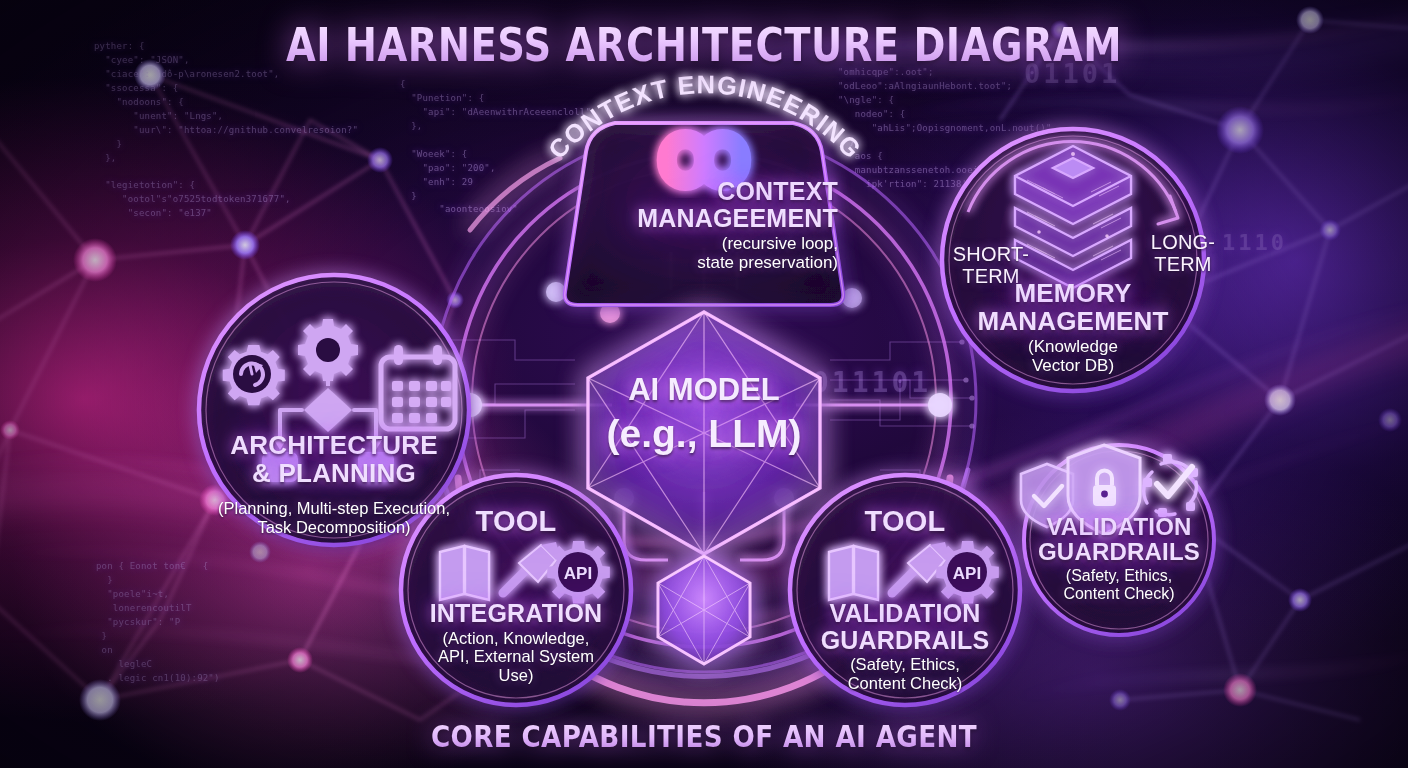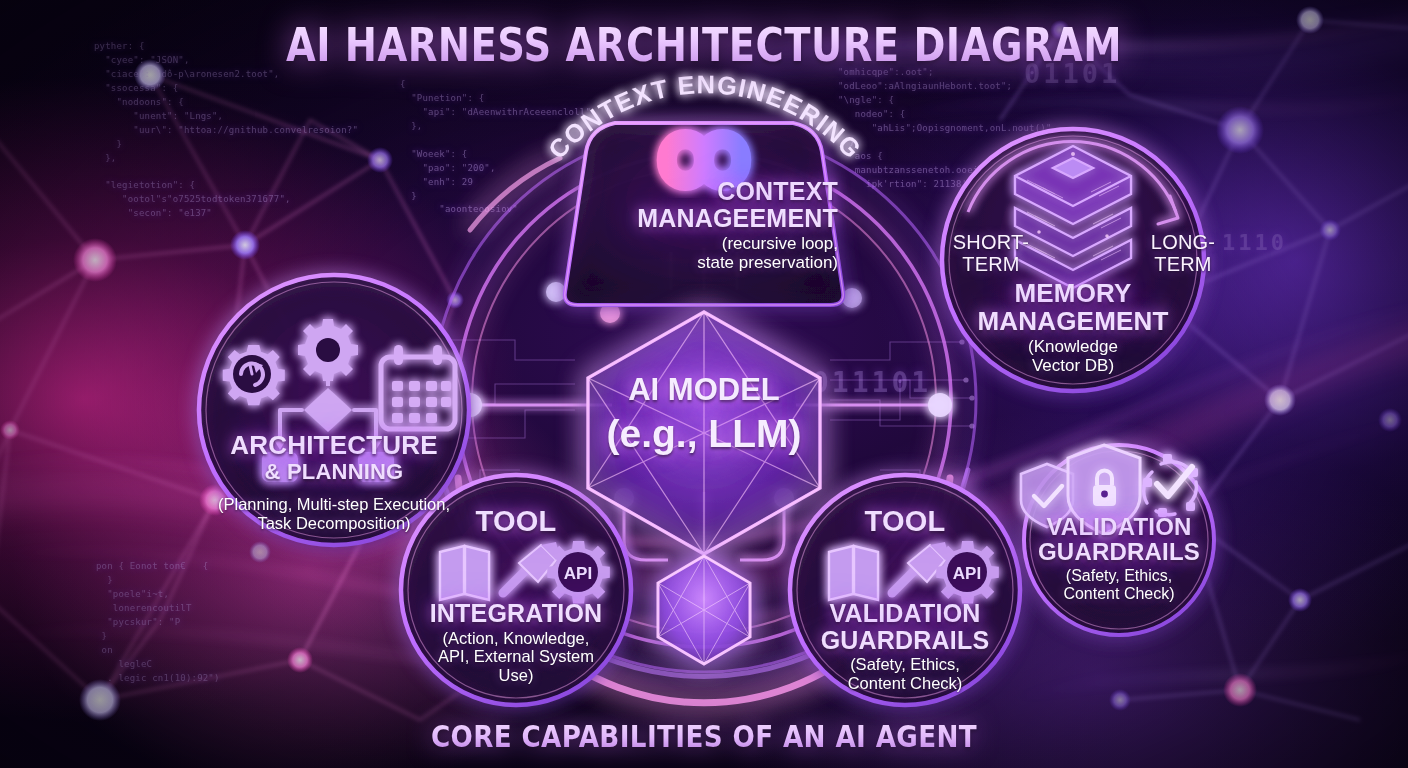--- a/index.html
+++ b/index.html
@@ -594,28 +594,28 @@
 
   <div class="node" style="left:588px; top:372px; width:232px;">
     <div class="hexlabel" style="top:0; font-size:31px;">AI MODEL</div>
     <div class="hexlabel" style="top:40px; font-size:39px;">(e.g., LLM)</div>
   </div>
 
 
   <div class="node" style="left:196px; top:432px; width:276px;">
     <div class="ntxt" style="left:0; top:0; width:276px;">
       <div class="ntitle" style="font-size:26px;">ARCHITECTURE</div>
-      <div class="ntitle" style="font-size:22px;">&amp; PLANNING</div>
+      <div class="ntitle" style="font-size:26px;">&amp; PLANNING</div>
       <div class="nsub" style="margin-top:12px; font-size:16.5px;">(Planning, Multi-step Execution,</div>
       <div class="nsub" style="font-size:16.5px;">Task Decomposition)</div>
     </div>
   </div>
 
   <div class="node" style="left:952px; top:232px; width:242px;">
-    <div class="ntag" style="left:-4px; top:0px; width:86px;">
+    <div class="ntag" style="left:-4px; top:12px; width:86px;">
       <span>SHORT-</span><br>
       <span>TERM</span>
     </div>
     <div class="ntag" style="left:188px; top:0px; width:86px;">
       <span>LONG-</span><br>
       <span>TERM</span>
     </div>
     <div class="ntxt" style="left:-8px; top:48px; width:258px;">
       <div class="ntitle" style="font-size:26px;">MEMORY</div>
       <div class="ntitle" style="font-size:26px;">MANAGEMENT</div>

